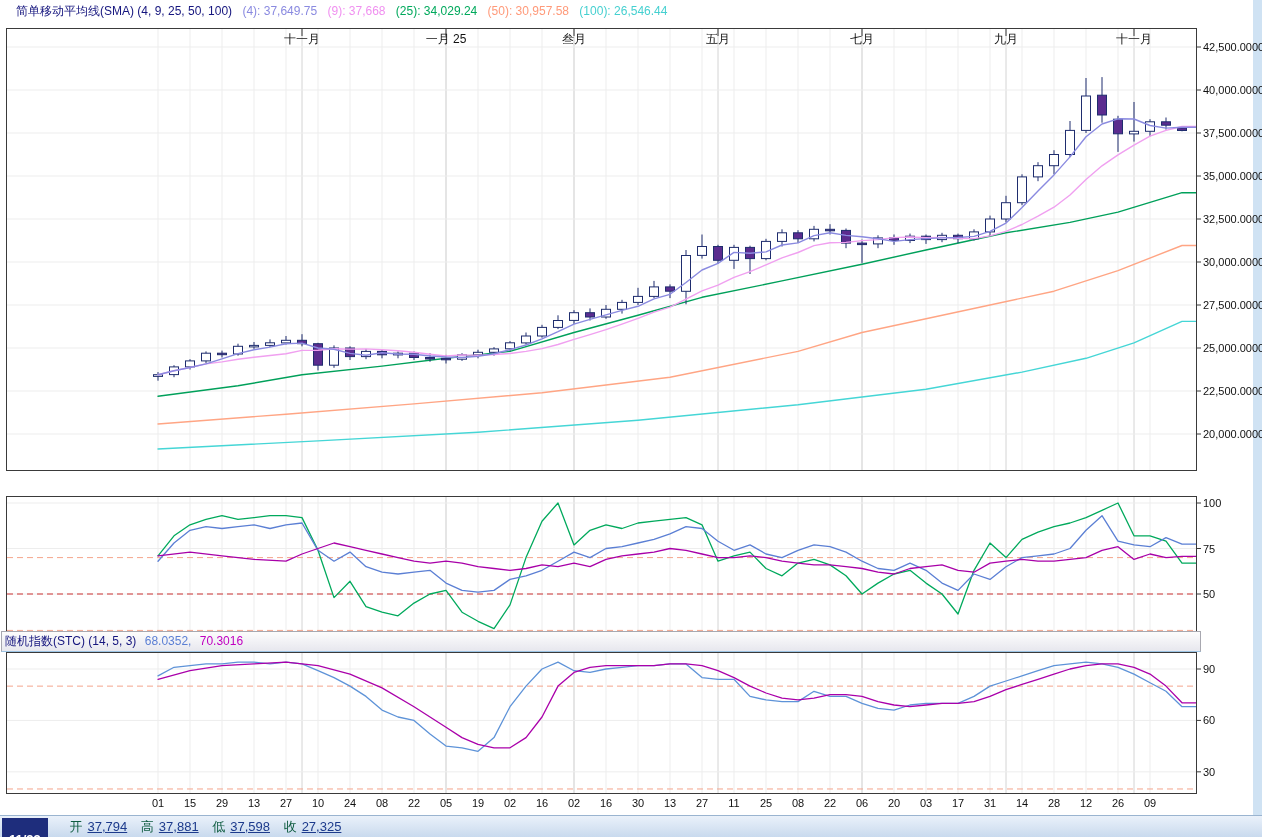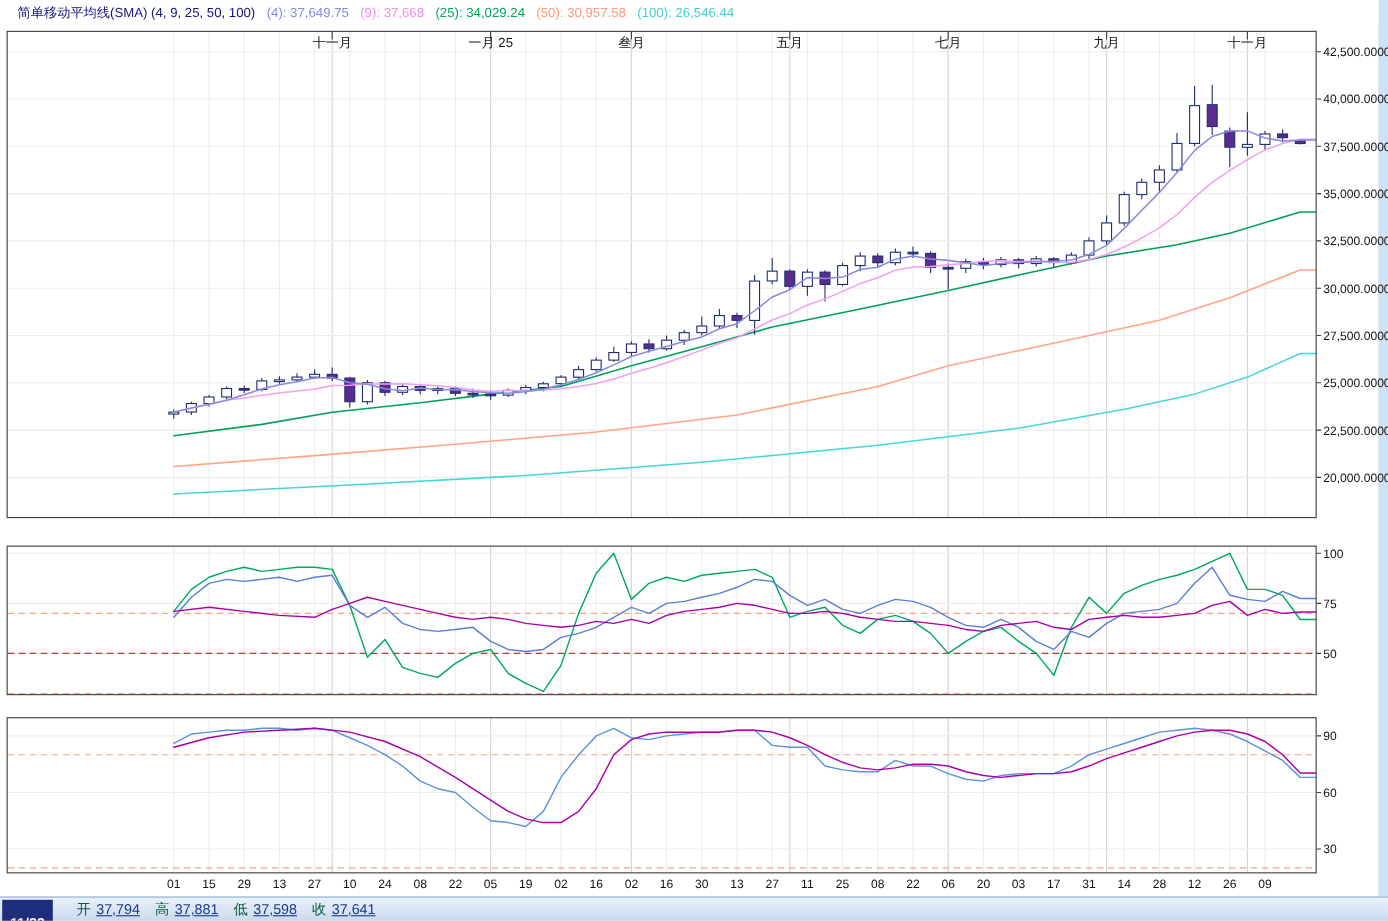--- a/index.html
+++ b/index.html
@@ -398,23 +398,28 @@
   <div class="main-hdr">
     <span class="title">简单移动平均线(SMA) (4, 9, 25, 50, 100)</span>
     <span class="val" style="color: rgb(138, 138, 224);">(4): 37,649.75</span>
     <span class="val" style="color: rgb(240, 144, 240);">(9): 37,668</span>
     <span class="val" style="color: rgb(0, 169, 92);">(25): 34,029.24</span>
     <span class="val" style="color: rgb(255, 154, 122);">(50): 30,957.58</span>
     <span class="val" style="color: rgb(69, 208, 208);">(100): 26,546.44</span>
   </div>
 
 
+  <div class="ind-hdr" style="top:631px;">
+    <span class="title">随机指数(STC) (14, 5, 3)</span>
+    <span class="val" style="color: rgb(91, 127, 212);">68.0352,</span>
+    <span class="val" style="color: rgb(192, 0, 192);">70.3016</span>
+  </div>
 
   <div class="status-bar">
     <span class="status-badge">11/23</span>
     <span class="status-fields">
       <span class="f-label">开</span><span class="f-value">37,794</span>
       <span class="f-label">高</span><span class="f-value">37,881</span>
       <span class="f-label">低</span><span class="f-value">37,598</span>
-      <span class="f-label">收</span><span class="f-value">37,641</span>
+      <span class="f-label">收</span><span class="f-value">27,325</span>
     </span>
   </div>
 </div>
 
 </body></html>

